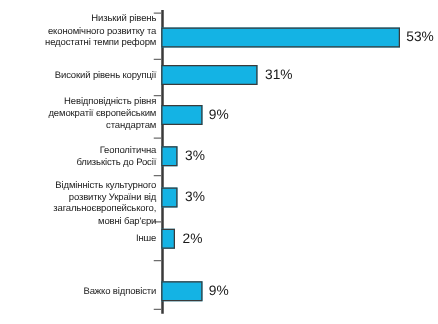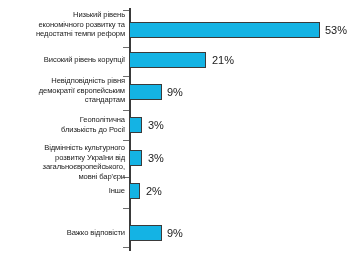--- a/index.html
+++ b/index.html
@@ -65,21 +65,21 @@
       <div class="row">
         <div class="cat-label" style="top: 10px;">Низький рівень
 економічного розвитку та
 недостатні темпи реформ</div>
         <div class="bar" style="top: 22px; width: 191px; background: rgb(20, 179, 228); border-color: rgb(58, 58, 58);"></div>
         <div class="value-label" style="top: 22px; left: 325px;">53%</div>
       </div>
       <div class="row">
         <div class="cat-label" style="top: 55px;">Високий рівень корупції</div>
         <div class="bar" style="top: 52px; width: 77px; background: rgb(20, 179, 228); border-color: rgb(58, 58, 58);"></div>
-        <div class="value-label" style="top: 52px; left: 212px;">21%</div>
+        <div class="value-label" style="top: 52px; left: 212px;">31%</div>
       </div>
       <div class="row">
         <div class="cat-label" style="top: 76px;">Невідповідність рівня
 демократії європейським
 стандартам</div>
         <div class="bar" style="top: 84px; width: 33px; background: rgb(20, 179, 228); border-color: rgb(58, 58, 58);"></div>
         <div class="value-label" style="top: 84px; left: 167px;">9%</div>
       </div>
       <div class="row">
         <div class="cat-label" style="top: 115px;">Геополітична

